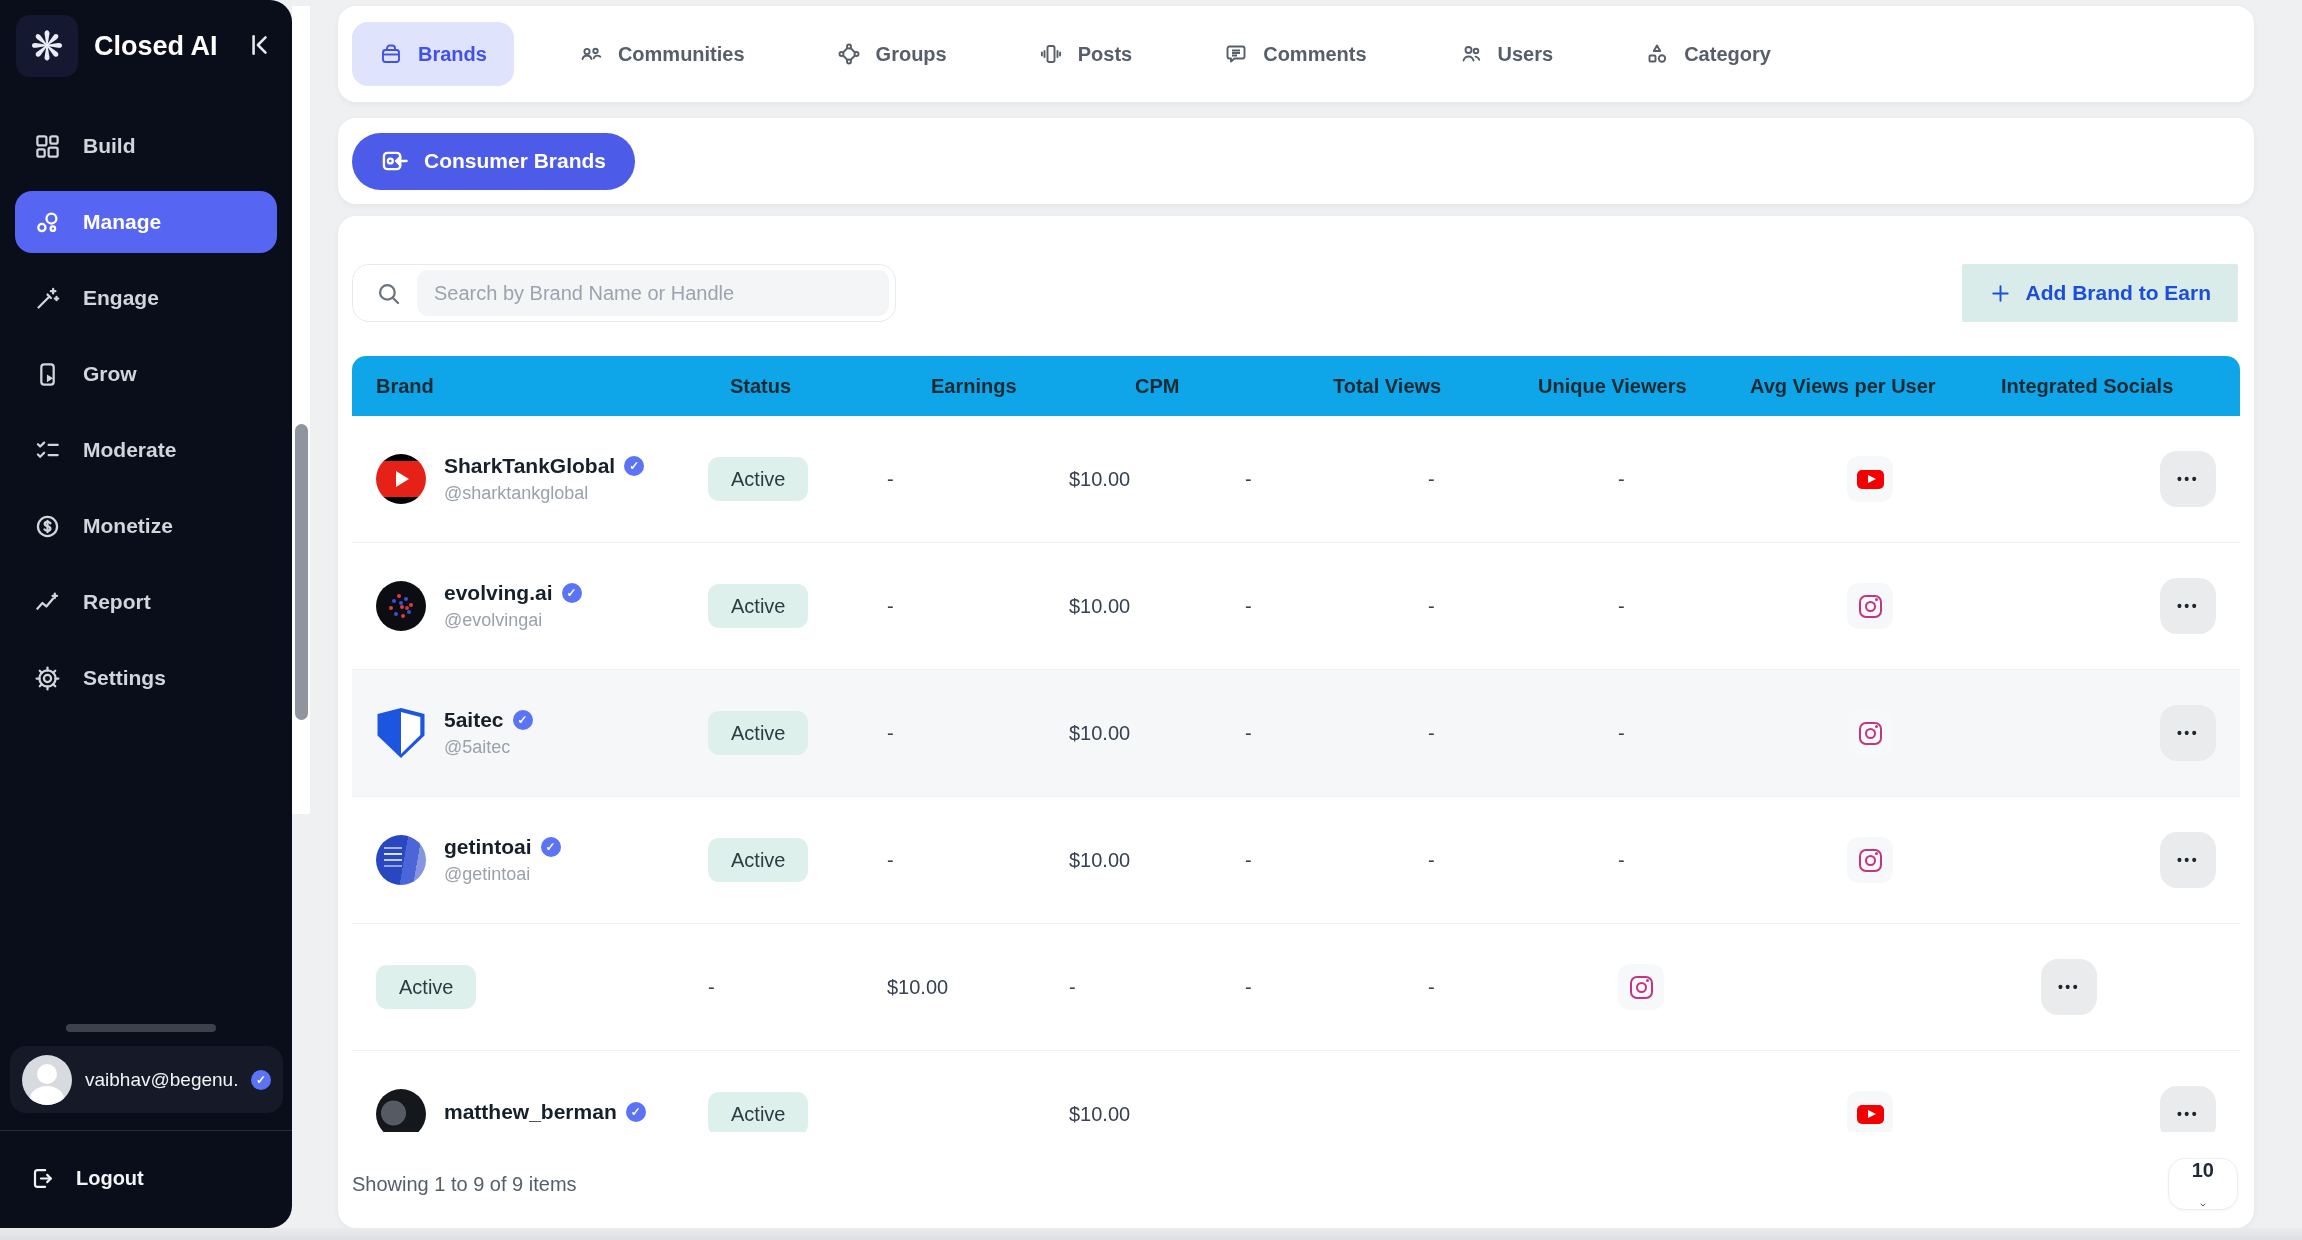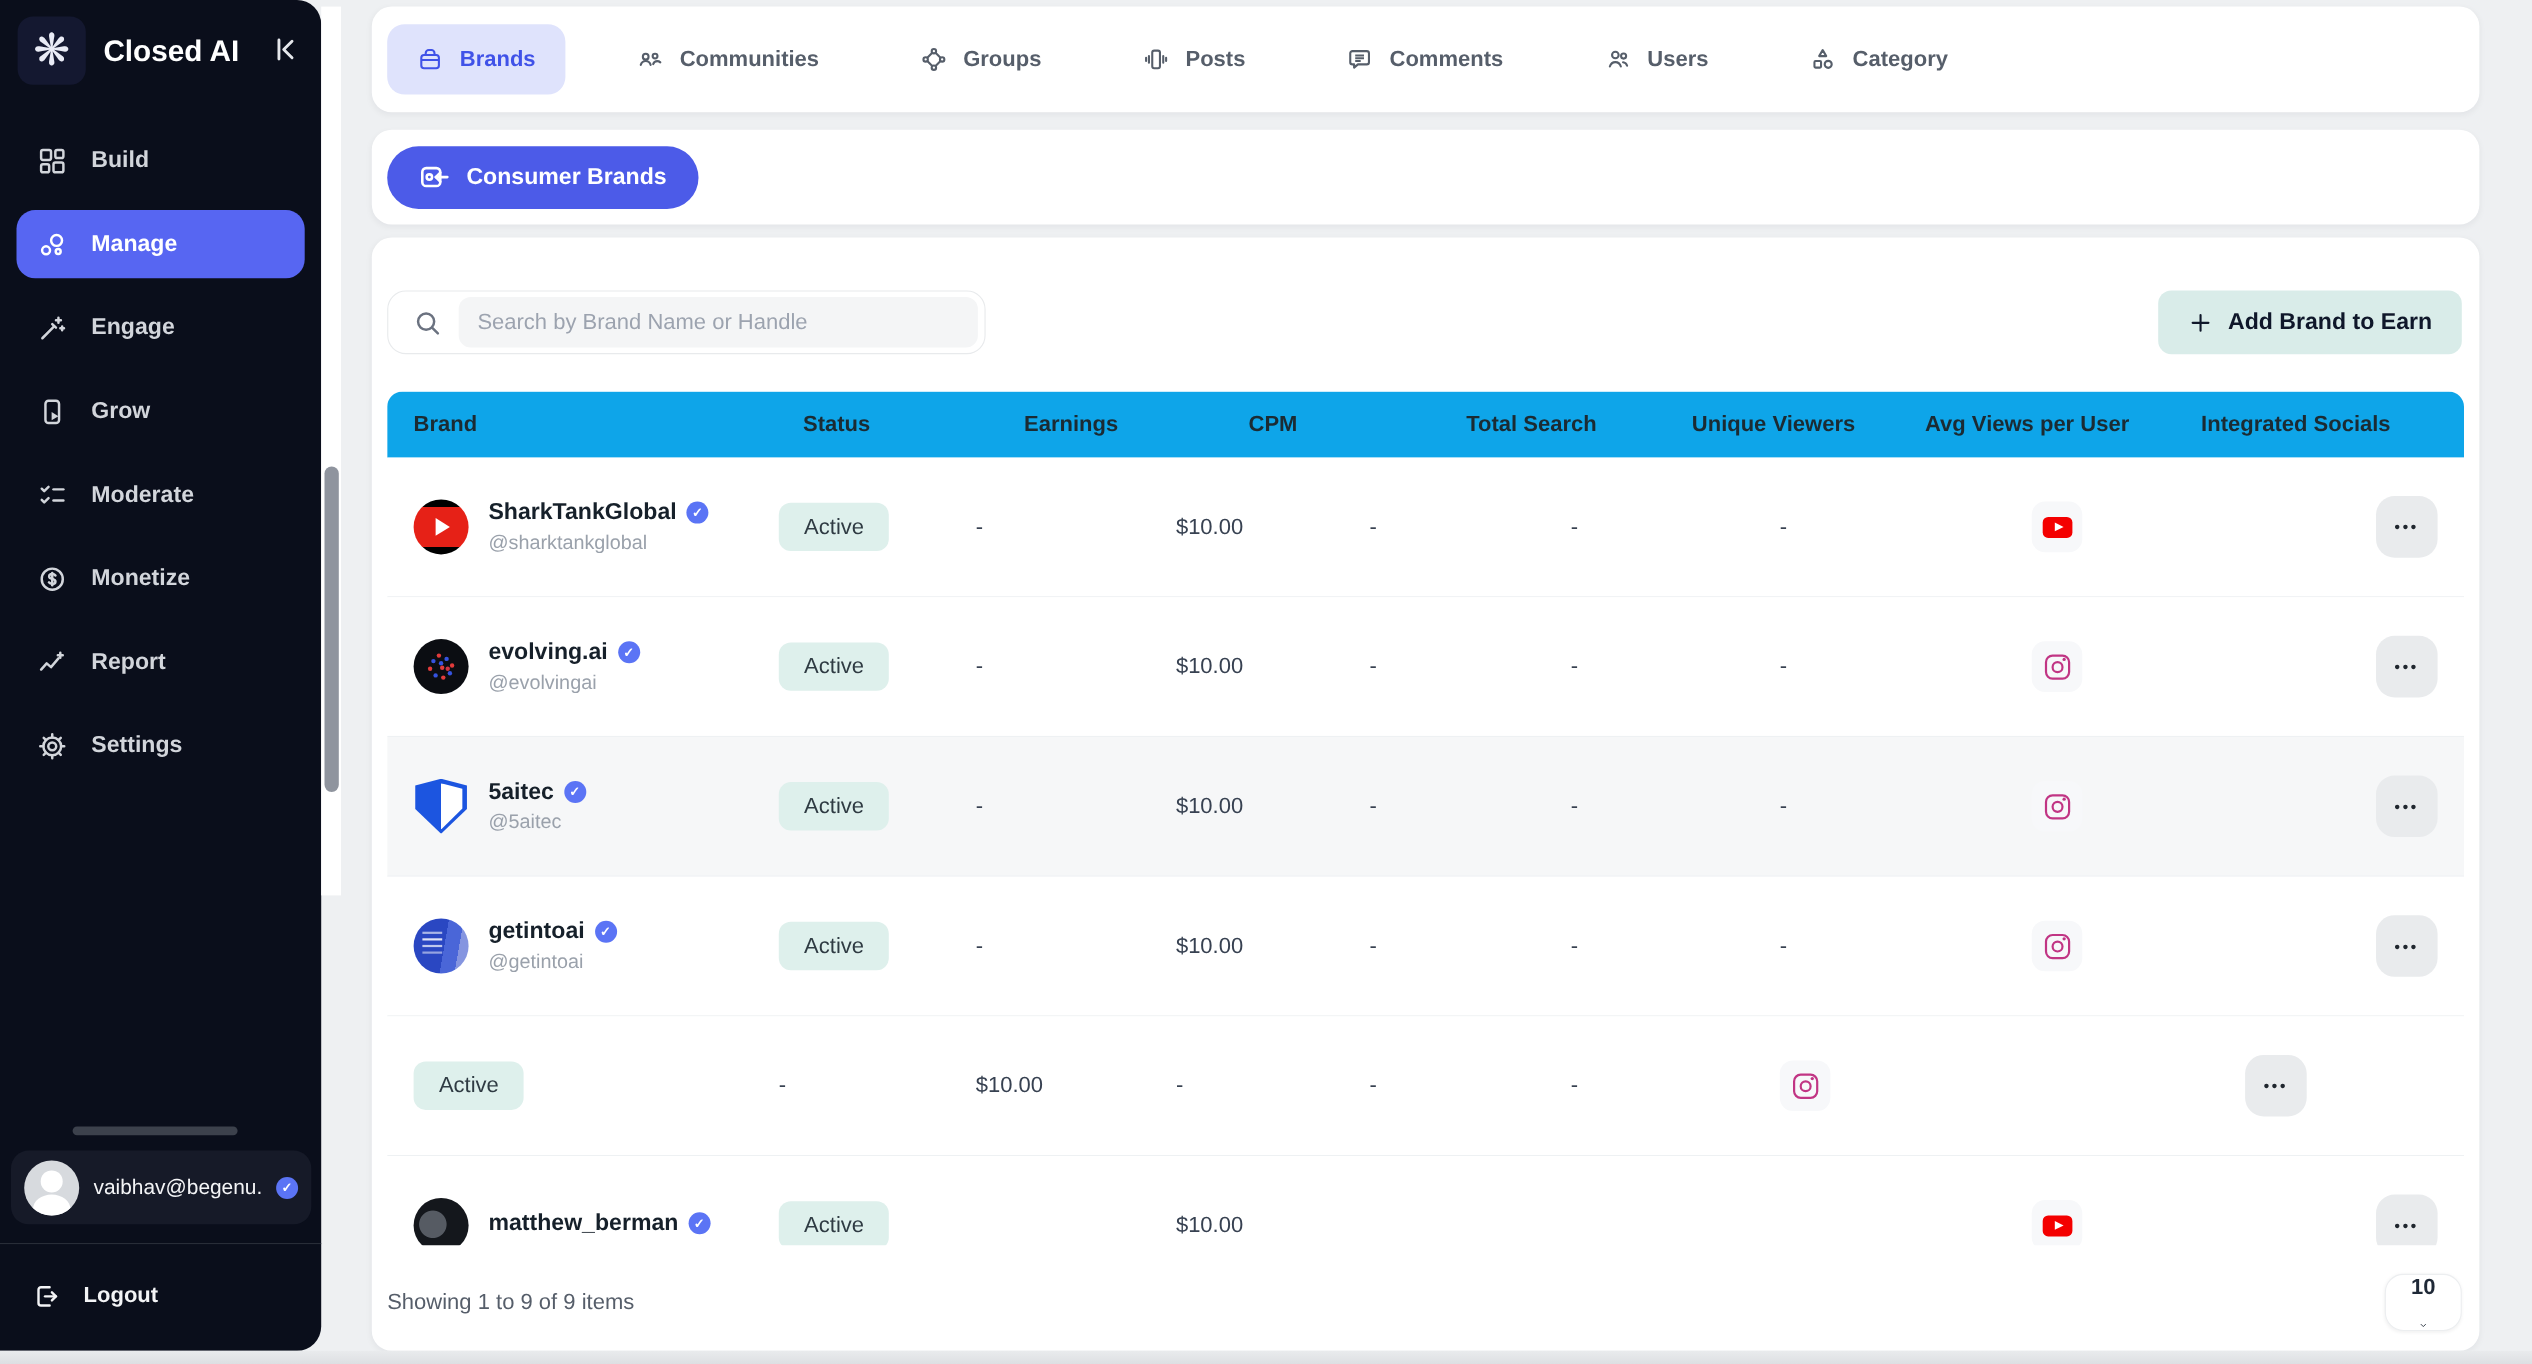--- a/index.html
+++ b/index.html
@@ -66,22 +66,22 @@
     padding:48px 16px 0 14px; height:106px; }
   .searchbox{ display:flex; align-items:center; width:544px; height:58px;
     border:1px solid #e8eaec; border-radius:17px; background:#fff; padding:0 6px; }
   .search-icon-zone{ width:58px; display:flex; align-items:center; justify-content:center; color:#6b7280; }
   .search-icon-zone svg{ width:27px; height:27px; }
   .searchbox input{ flex:1; height:46px; border:none; outline:none; background:#f4f5f6;
     border-radius:11px; font-size:20px; color:#374151; padding:0 17px;
     font-family:"Liberation Sans",sans-serif; }
   .searchbox input::placeholder{ color:#9ca3af; }
   .add-btn{ display:flex; align-items:center; gap:13px; height:58px; padding:0 27px;
-    background:#d9ece9; border:none; border-radius:12px; font-size:21px; font-weight:600;
-    color:#0f172a; cursor:pointer;margin-left:24px; }
+    background:#d9ece9; border:none; border-radius:2px; font-size:21px; font-weight:600;
+    color:#1d4ed8; cursor:pointer;margin-left:24px; }
   .add-btn svg{ width:23px; height:23px; }
 
   .table-wrap{ margin:34px 14px 0; height:776px; overflow:hidden; border-radius:14px 14px 0 0; }
   .tgrid{ display:grid; grid-template-columns:332px 179px 182px 176px 183px 190px 229px 250px 1fr;
     align-items:center; padding:0 24px; }
   .thead{ height:60px; background:#0ea5e9; font-size:20px; font-weight:700; color:#1b2b33;gap:22px; }
   .trow{ height:127px; border-bottom:1px solid #eef1f3; background:#fff; }
   .trow[data-shade="alt"]{ background:#f6f7f8; }
   .cell{ font-size:20px; color:#374151; }
   .brand-cell{ display:flex; align-items:center; gap:18px; }
@@ -351,21 +351,21 @@
           <span>Add Brand to Earn</span>
         </button>
       </div>
 
       <div class="table-wrap">
         <div class="tgrid thead">
           <div class="hcell">Brand</div>
           <div class="hcell">Status</div>
           <div class="hcell">Earnings</div>
           <div class="hcell">CPM</div>
-          <div class="hcell">Total Search</div>
+          <div class="hcell">Total Views</div>
           <div class="hcell">Unique Viewers</div>
           <div class="hcell">Avg Views per User</div>
           <div class="hcell">Integrated Socials</div>
           <div class="hcell"></div>
         </div>
 
         <div class="tbody">
 
         <div class="tgrid trow">
             <div class="cell brand-cell">

